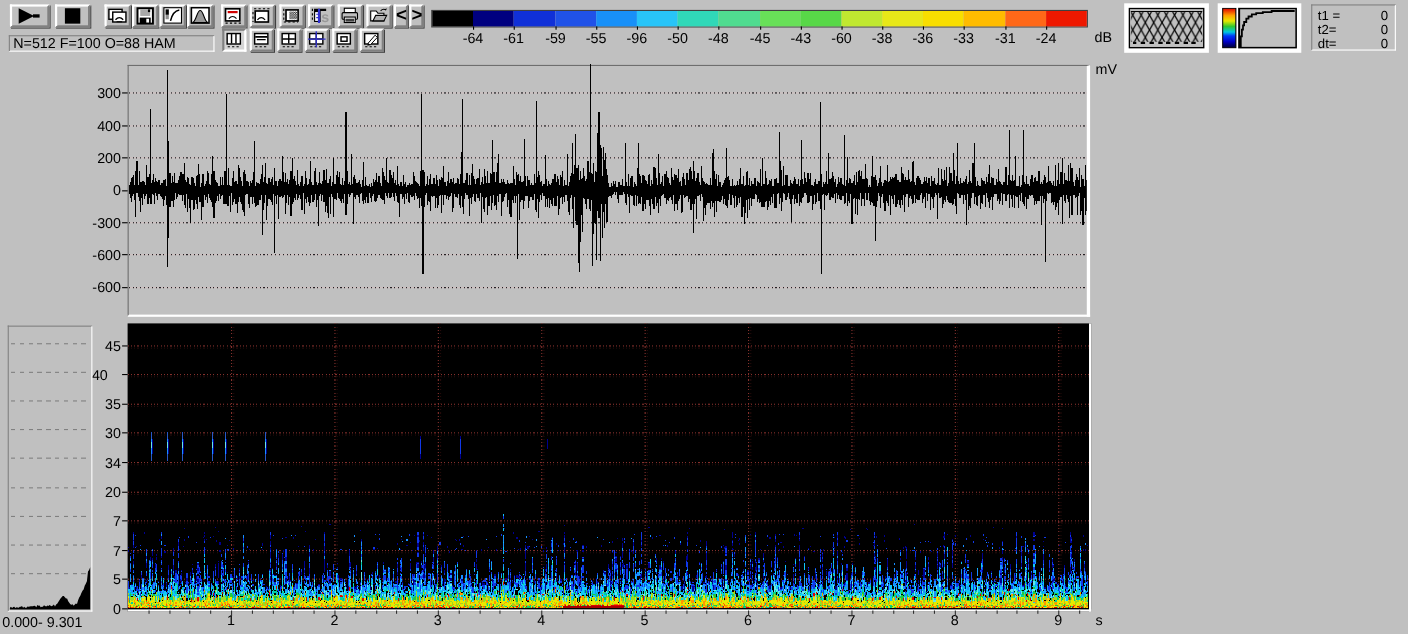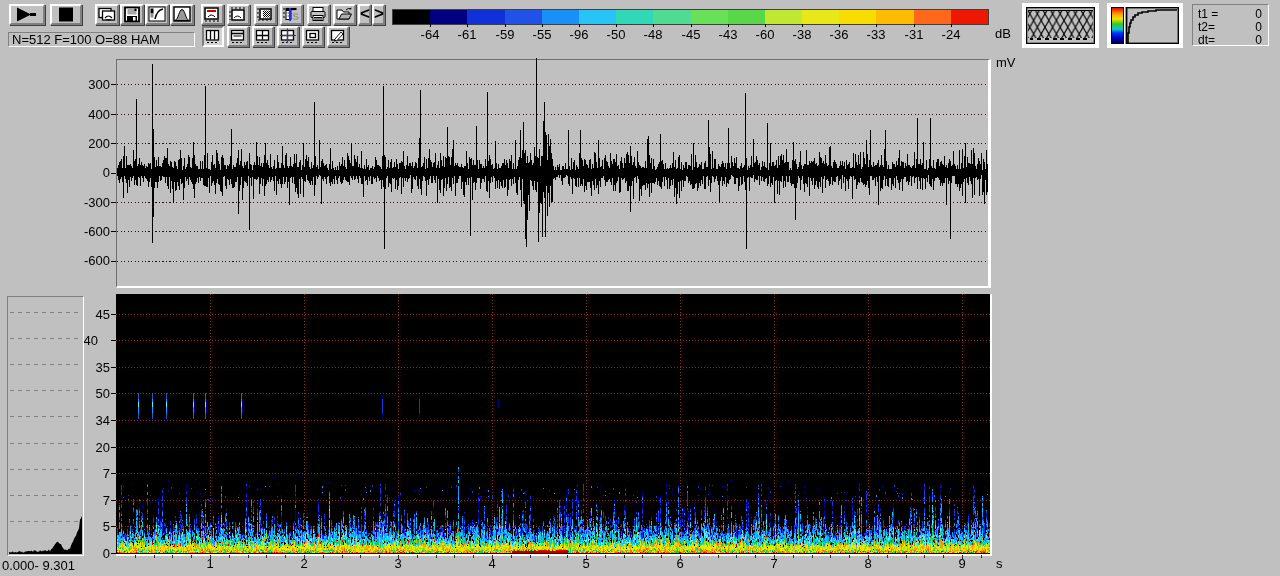--- a/index.html
+++ b/index.html
@@ -307,21 +307,21 @@
 <div class="ylab" style="left:64px;top:520px">5</div>
 <div class="tick" style="left:111px;top:526px"></div>
 <div class="ylab" style="left:64px;top:494px">7</div>
 <div class="tick" style="left:111px;top:500px"></div>
 <div class="ylab" style="left:64px;top:467px">7</div>
 <div class="tick" style="left:111px;top:473px"></div>
 <div class="ylab" style="left:64px;top:441px">20</div>
 <div class="tick" style="left:111px;top:447px"></div>
 <div class="ylab" style="left:64px;top:414px">34</div>
 <div class="tick" style="left:111px;top:420px"></div>
-<div class="ylab" style="left:64px;top:387px">50</div>
+<div class="ylab" style="left:64px;top:387px">30</div>
 <div class="tick" style="left:111px;top:393px"></div>
 <div class="ylab" style="left:64px;top:361px">35</div>
 <div class="tick" style="left:111px;top:367px"></div>
 <div class="ylab" style="left:52px;top:334px">40</div>
 <div class="tick" style="left:111px;top:340px"></div>
 <div class="ylab" style="left:64px;top:308px">45</div>
 <div class="tick" style="left:111px;top:314px"></div>
 <div class="lab" style="left:205px;top:557px;width:10px;text-align:center">1</div>
 <div class="lab" style="left:299px;top:557px;width:10px;text-align:center">2</div>
 <div class="lab" style="left:393px;top:557px;width:10px;text-align:center">3</div>

